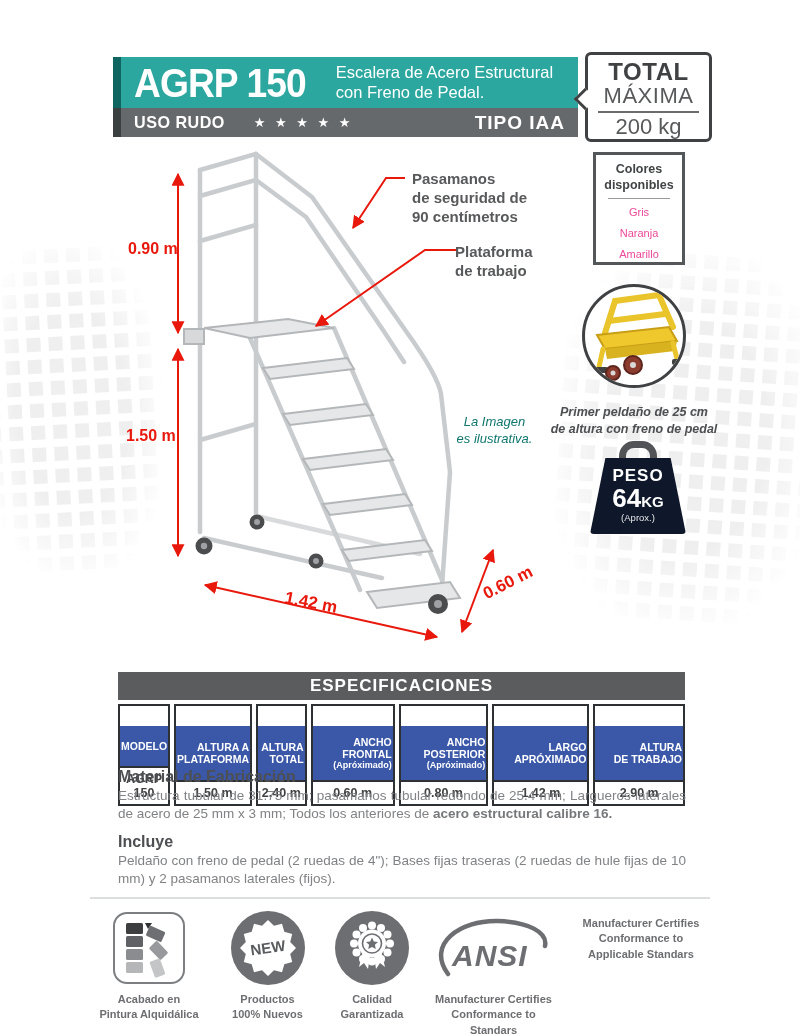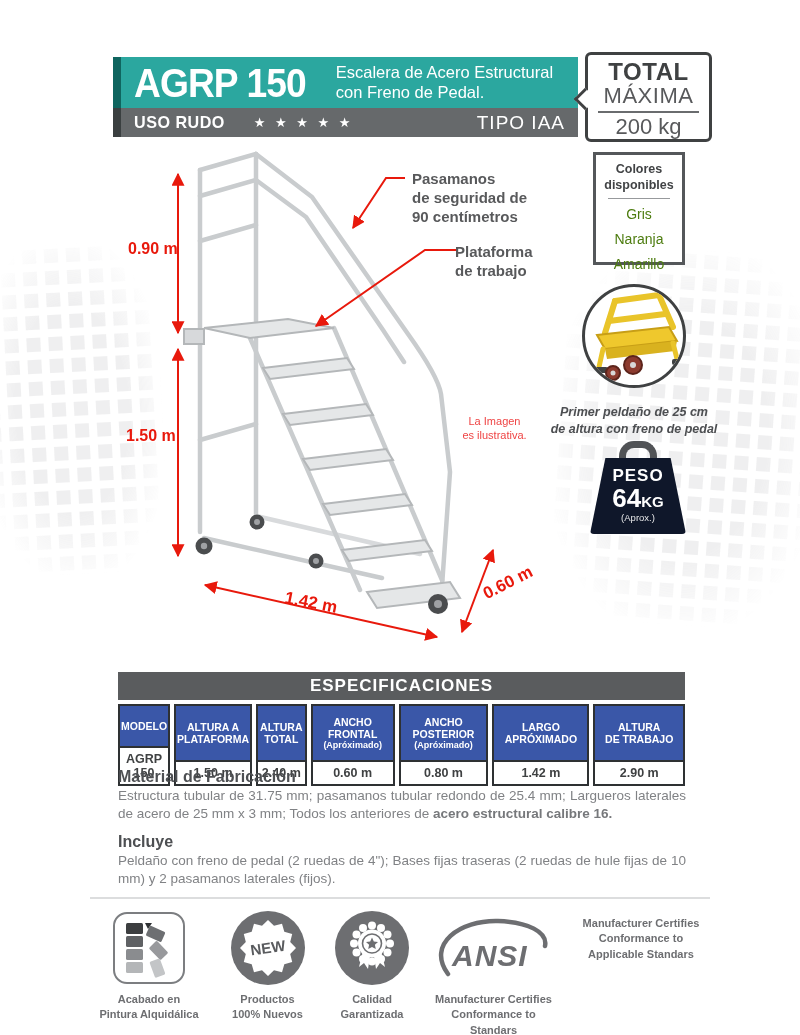--- a/index.html
+++ b/index.html
@@ -25,49 +25,49 @@
   .banner { position:absolute; left:121px; top:57px; width:457px; height:51px; background:#2BA79F;
     display:flex; align-items:center; padding-left:13px; gap:17px; }
   .model-title { color:#fff; font-weight:bold; font-size:40px; line-height:1; transform:scaleX(.93);
     transform-origin:left center; letter-spacing:-1px; }
   .subtitle { color:#fff; font-size:16.5px; line-height:1.18; white-space:pre-line; }
   .usage-bar { position:absolute; left:121px; top:108px; width:457px; height:29px; background:#66696B;
     color:#fff; display:flex; align-items:center; justify-content:space-between; padding:0 13px; }
   .usage-left { display:flex; align-items:center; gap:24px; }
   .usage-label { font-weight:bold; font-size:17px; letter-spacing:.5px; transform:scaleX(.95); transform-origin:left; }
   .stars { font-size:13px; letter-spacing:3px; }
-  .type-label { font-size:19px; letter-spacing:1px; }
+  .type-label { font-size:19px; letter-spacing:1px;font-weight:bold; }
   .load-box { position:absolute; left:585px; top:52px; width:127px; height:90px; background:#fff;
     border:3px solid #3F4142; border-radius:6px; text-align:center; padding-top:5px; }
   .load-l1 { font-size:24px; font-weight:bold; color:#3F4142; line-height:1.02; letter-spacing:.5px; }
   .load-l2 { font-size:22px; color:#58595B; line-height:1.1; letter-spacing:.5px; }
   .load-div { border-top:2px solid #6A6C6E; margin:2px 10px 1px; }
   .load-value { font-size:22px; color:#58595B; }
   .load-notch { position:absolute; left:-11px; top:36px; width:16px; height:16px; background:#fff;
     border-left:3px solid #3F4142; border-bottom:3px solid #3F4142; transform:rotate(45deg); }
 
   
   .colors-box { position:absolute; left:593px; top:152px; width:92px; height:113px; background:#fff;
     border:3px solid #54575A; text-align:center; padding-top:7px; }
   .colors-title { font-size:12.5px; font-weight:bold; color:#414345; line-height:1.25; white-space:pre-line; padding-bottom:5px; }
   .colors-div { width:62px; border-top:1.5px solid #97999C; margin:0 auto 7px; }
-  .color-opt { font-size:14px; color:#4d7c0f; margin-bottom:9px; }
+  .color-opt { font-size:11px; color:#ec4899; margin-bottom:9px; }
 
   
   .ladder-svg { position:absolute; left:120px; top:140px; width:460px; height:540px; }
   .dim-label { position:absolute; color:#E8190C; font-weight:bold; font-size:16px; }
   .dim-090 { left:128px; top:240px; }
   .dim-150 { left:126px; top:427px; }
   .dim-142 { left:266px; top:593px; width:90px; text-align:center; transform:rotate(11deg); font-size:17px; }
   .dim-060 { left:465px; top:573px; width:86px; text-align:center; transform:rotate(-27deg); font-size:17px; }
   .callout { position:absolute; color:#58595B; font-weight:bold; font-size:15px; line-height:1.28; white-space:pre-line; }
   .callout-handrail { left:412px; top:169px; }
   .callout-platform { left:455px; top:242px; }
   .illustrative { position:absolute; left:447px; top:414px; width:95px; text-align:center;
-    font-size:11px; color:#ef4444; line-height:1.3; white-space:pre-line; }
+    font-style:italic; font-size:13px; color:#0f766e; line-height:1.3; white-space:pre-line; }
 
   
   .inset-circle { position:absolute; left:582px; top:284px; width:104px; height:104px; background:#fff;
     border:3px solid #3F4142; border-radius:50%; overflow:hidden; }
   .inset-caption { position:absolute; left:550px; top:404px; width:168px; text-align:center;
     font-size:12.5px; font-weight:bold; color:#4D4F52; line-height:1.35; white-space:pre-line;font-style:italic; }
 
   
   .weight { position:absolute; left:590px; top:441px; width:96px; text-align:center; }
   .w-handle { width:38px; height:26px; margin:0 auto -9px; border:7px solid #515356; border-bottom:none;
@@ -87,22 +87,22 @@
   .steps-count { color:#111; font-size:30px; font-weight:bold; padding:2px 0 4px; }
   .steps-extra { margin-top:4px; font-weight:bold; font-size:15px; color:#231F20; }
 
   
   .specs { position:absolute; left:118px; top:672px; width:567px; }
   .specs-bar { background:#5A5C5E; color:#fff; text-align:center; font-weight:bold; font-size:17px;
     letter-spacing:1px; padding:4px 0; }
   .specs-cols { display:flex; gap:4px; margin-top:4px; }
   .spec-col { border:2px solid #2E3133; display:flex; flex-direction:column; flex-basis:0; background:#fff; }
   .c0{flex-grow:50;} .c1{flex-grow:78;} .c2{flex-grow:50;} .c3{flex-grow:86;} .c4{flex-grow:92;} .c5{flex-grow:100;} .c6{flex-grow:94;}
-  .spec-head { background:#3A57A8; color:#fff; text-align:center; font-weight:bold; font-size:10.5px;
-    line-height:1.15; min-height:40px; display:flex; flex-direction:column; justify-content:center; padding:2px 1px; flex:1; }
+  .spec-head { background:#3A57A8; color:#fff; text-align:right; font-weight:bold; font-size:10.5px;
+    line-height:1.15; min-height:40px; display:flex; flex-direction:column; justify-content:center; padding:2px 1px; flex:1;margin-top:20px; }
   .h-small { font-size:9px; }
   .spec-val { border-top:2px solid #2E3133; text-align:center; font-weight:bold; font-size:12.5px;
     color:#3F4142; padding:4px 0; }
 
   
   .sections { position:absolute; left:118px; top:768px; width:568px; }
   .sec-title { font-size:16px; font-weight:bold; color:#4D4F52; margin-bottom:1px; }
   .sec-body { font-size:13.5px; color:#808285; line-height:1.36; text-align:justify; margin-bottom:9px; }
   .sec-body b { color:#76787B; }
 

